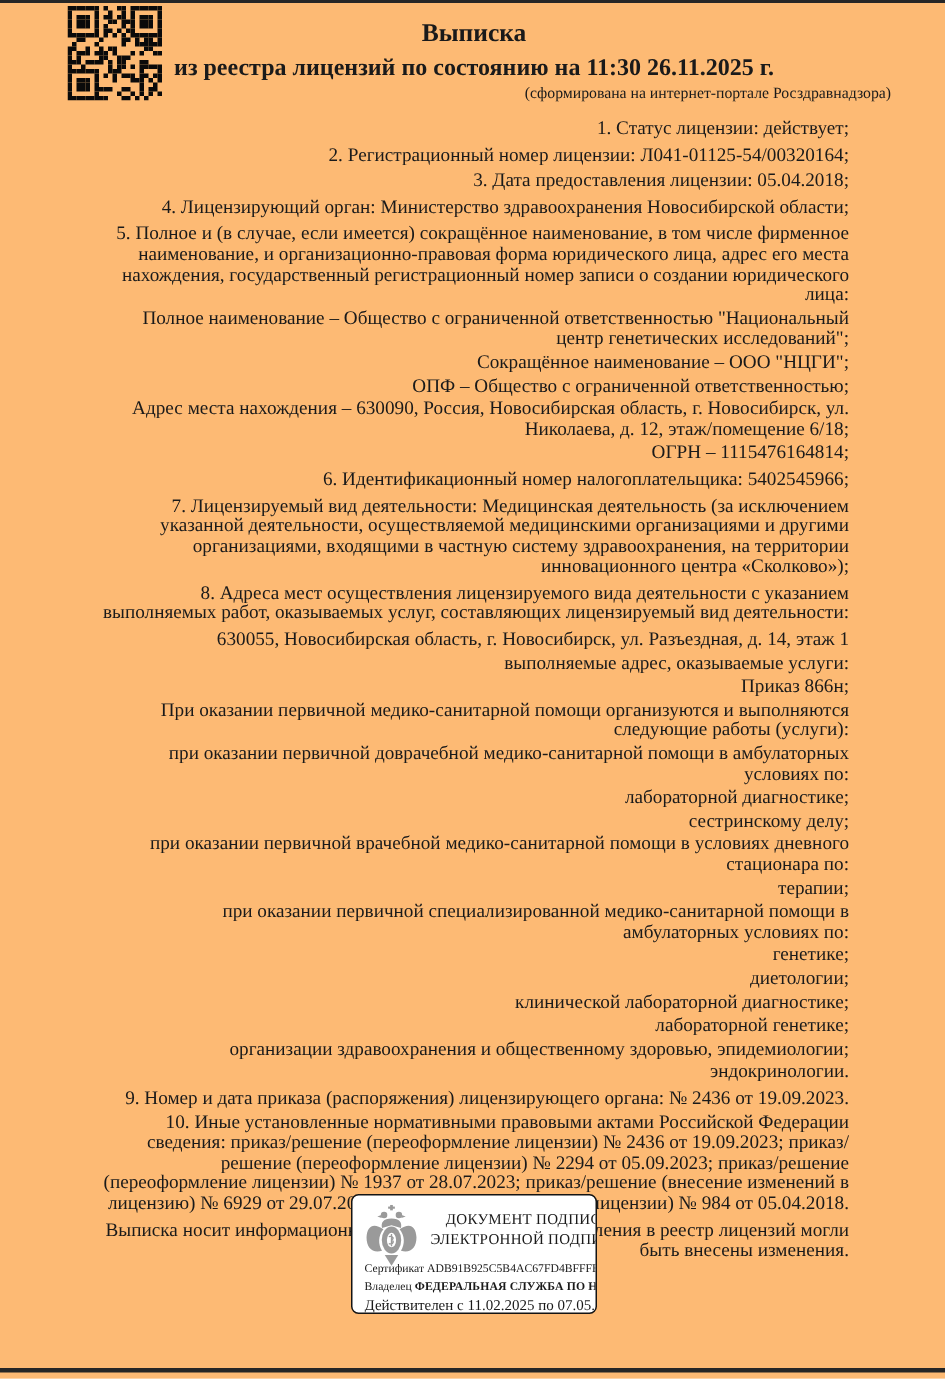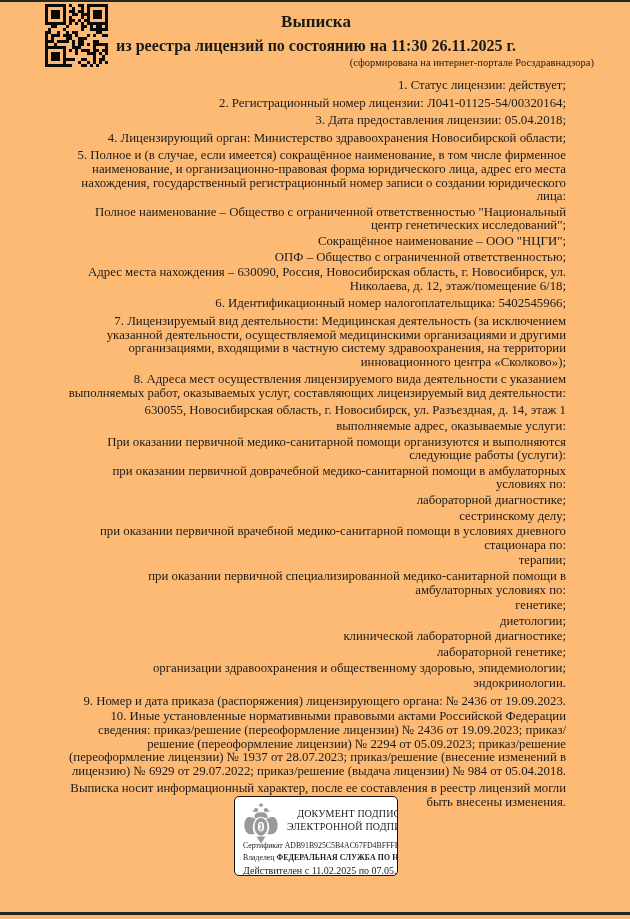--- a/index.html
+++ b/index.html
@@ -276,25 +276,27 @@
   <div class="body">
       <p class="para ind0">1. Статус лицензии: действует;</p>
       <p class="para ind0 sp">2. Регистрационный номер лицензии: Л041-01125-54/00320164;</p>
       <p class="para ind0 sp">3. Дата предоставления лицензии: 05.04.2018;</p>
       <p class="para ind0 sp">4. Лицензирующий орган: Министерство здравоохранения Новосибирской области;</p>
       <p class="para ind0 sp">5. Полное и (в случае, если имеется) сокращённое наименование, в том числе фирменное наименование, и организационно-правовая форма юридического лица, адрес его места нахождения, государственный регистрационный номер записи о создании юридического лица:</p>
       <p class="para ind0">Полное наименование – Общество с ограниченной ответственностью "Национальный центр генетических исследований";</p>
       <p class="para ind0">Сокращённое наименование – ООО "НЦГИ";</p>
       <p class="para ind0">ОПФ – Общество с ограниченной ответственностью;</p>
       <p class="para ind0">Адрес места нахождения – 630090, Россия, Новосибирская область, г. Новосибирск, ул. Николаева, д. 12, этаж/помещение 6/18;</p>
+      <p class="para ind0">ОГРН – 1115476164814;</p>
       <p class="para ind0 sp">6. Идентификационный номер налогоплательщика: 5402545966;</p>
       <p class="para ind0 sp">7. Лицензируемый вид деятельности: Медицинская деятельность (за исключением указанной деятельности, осуществляемой медицинскими организациями и другими организациями, входящими в частную систему здравоохранения, на территории инновационного центра «Сколково»);</p>
       <p class="para ind0 sp">8. Адреса мест осуществления лицензируемого вида деятельности с указанием выполняемых работ, оказываемых услуг, составляющих лицензируемый вид деятельности:</p>
       <p class="para ind0 sp">630055, Новосибирская область, г. Новосибирск, ул. Разъездная, д. 14, этаж 1</p>
       <p class="para ind0">выполняемые адрес, оказываемые услуги:</p>
+      <p class="para ind0">Приказ 866н;</p>
       <p class="para ind0">При оказании первичной медико-санитарной помощи организуются и выполняются следующие работы (услуги):</p>
       <p class="para ind1">при оказании первичной доврачебной медико-санитарной помощи в амбулаторных условиях по:</p>
       <p class="para ind2">лабораторной диагностике;</p>
       <p class="para ind2">сестринскому делу;</p>
       <p class="para ind1">при оказании первичной врачебной медико-санитарной помощи в условиях дневного стационара по:</p>
       <p class="para ind2">терапии;</p>
       <p class="para ind1">при оказании первичной специализированной медико-санитарной помощи в амбулаторных условиях по:</p>
       <p class="para ind2">генетике;</p>
       <p class="para ind2">диетологии;</p>
       <p class="para ind2">клинической лабораторной диагностике;</p>

